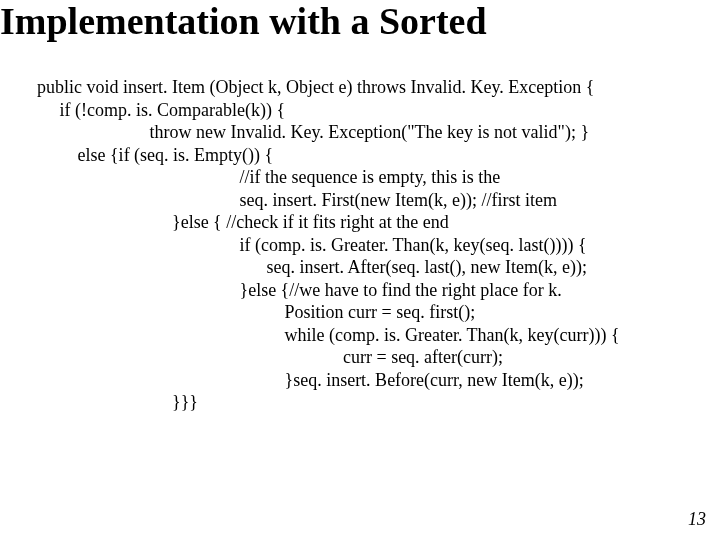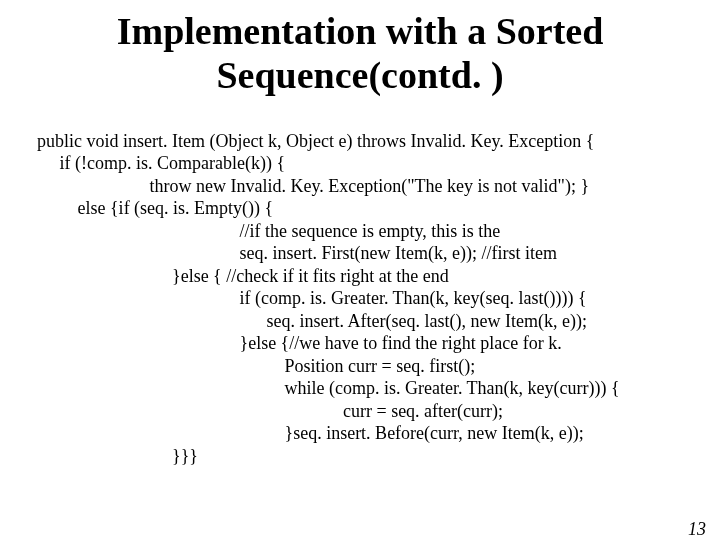--- a/index.html
+++ b/index.html
@@ -12,25 +12,24 @@
     color: #000;
     overflow: hidden;
   }
   .slide {
     position: relative;
     width: 720px;
     height: 540px;
     box-sizing: border-box;
   }
   .title {
-    text-align: center;
+    text-align: left;
     font-weight: bold;
     font-size: 38px;
     line-height: 1.15;
-    margin-top: 10px;
     margin-bottom: 10px;
   }
   .code {
     font-size: 18px;
     line-height: 1.25;
     white-space: pre;
     padding: 0 6px;
     margin-left: 31px;
   }
   .pagenum {
@@ -40,21 +39,20 @@
     font-size: 18px;
     font-style: italic;
   }
 </style>
 </head>
 <body>
 
 <div class="slide">
   <div class="title">
     <span>Implementation with a Sorted</span><br>
-    <span>Sequence(contd. )</span>
   </div>
 
   <div class="code">
 <span>public void insert. Item (Object k, Object e) throws Invalid. Key. Exception {</span>
 <span>     if (!comp. is. Comparable(k)) {</span>
 <span>                         throw new Invalid. Key. Exception("The key is not valid"); }</span>
 <span>         else {if (seq. is. Empty()) {</span>
 <span>                                             //if the sequence is empty, this is the</span>
 <span>                                             seq. insert. First(new Item(k, e)); //first item</span>
 <span>                              }else { //check if it fits right at the end</span>

